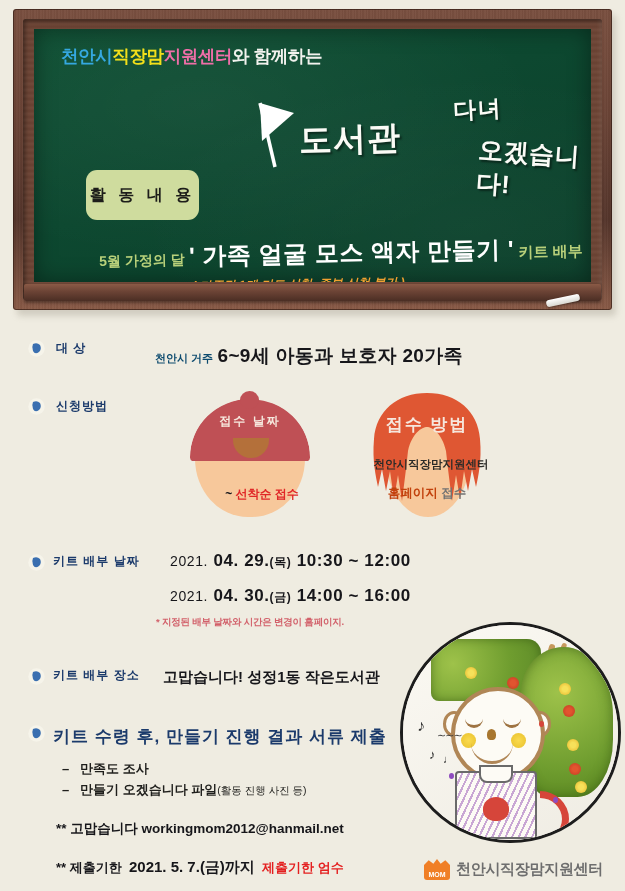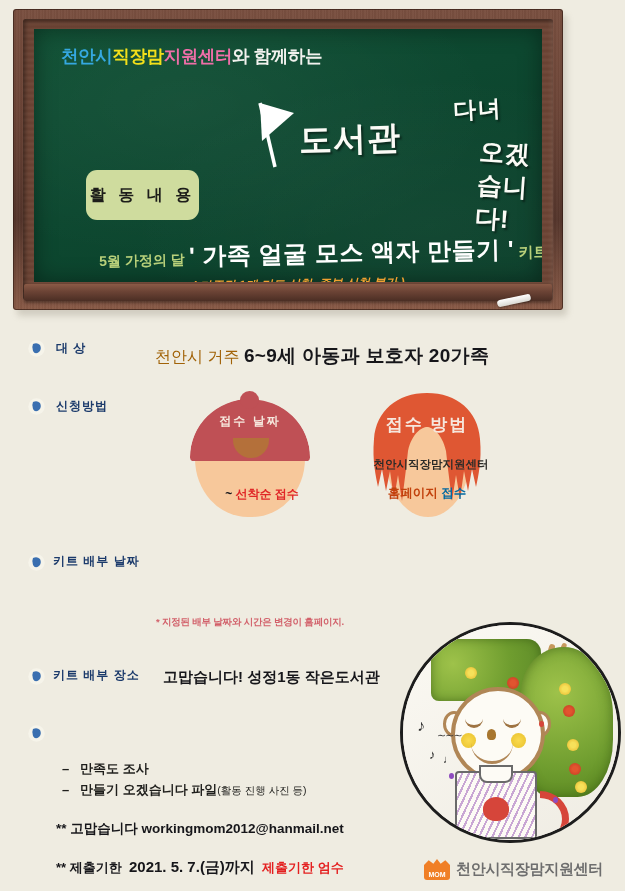--- a/index.html
+++ b/index.html
@@ -16,21 +16,21 @@
     height: 891px;
     background: #efece1;
     overflow: hidden;
   }
 
   
   .board-wrap {
     position: absolute;
     left: 13px;
     top: 9px;
-    width: 550px;
+    width: 599px;
     height: 301px;
   }
   .board-shadow {
     position: absolute;
     left: 4px;
     top: 6px;
     width: 100%;
     height: 100%;
     background: rgba(120,110,95,0.25);
     border-radius: 4px;
@@ -203,21 +203,21 @@
     color: #1b3a6b;
     white-space: nowrap;
     letter-spacing: 1px;
   }
   .row-value {
     position: absolute;
     white-space: nowrap;
     color: #1a1a18;
   }
 
-  .target-pre  { font-size: 16px; color: #a16207; font-weight: normal; }
+  .target-pre  { font-size: 11px; color: #0c4a6e; font-weight: bold; }
   .target-main { font-size: 19px; color: #16161a; font-weight: bold; letter-spacing: 0.3px; }
 
   
   .face-a { position: absolute; left: 186px; top: 391px; width: 128px; height: 128px; }
   .face-b { position: absolute; left: 362px; top: 391px; width: 130px; height: 128px; }
 
   .face-skin-a {
     position: absolute; left: 9px; top: 18px; width: 110px; height: 108px;
     background: #f7c89b; border-radius: 50% 50% 48% 48% / 46% 46% 54% 54%;
   }
@@ -249,21 +249,21 @@
   .ft-title-a { left: 0; top: 22px; width: 128px; font-size: 12px; color: #f6e7dd; letter-spacing: 2px; }
   .ft-date-a  { left: 0; top: 67px; width: 130px; font-size: 13.5px; color: #16161a; }
   .ft-sub-a   { left: 12px; top: 95px; width: 128px; font-size: 12px; }
   .ft-sub-a .tilde { color: #16161a; }
   .ft-sub-a .red   { color: #e02727; }
 
   .ft-title-b { left: 0; top: 22px; width: 130px; font-size: 17px; color: #f6e7dd; letter-spacing: 2px; }
   .ft-org-b   { left: 0; top: 66px; width: 138px; font-size: 11.5px; color: #2b2b28; }
   .ft-sub-b   { left: 0; top: 94px; width: 130px; font-size: 12.5px; }
   .ft-sub-b .orange { color: #c2410c; }
-  .ft-sub-b .dark   { color: #0369a1; }
+  .ft-sub-b .dark   { color: #737373; }
 
   .date-line {
     position: absolute;
     white-space: nowrap;
     font-size: 17px;
     color: #16161a;
     font-weight: bold;
     letter-spacing: 0.6px;
   }
   .date-line .yr { font-size: 14px; font-weight: normal; }
@@ -481,35 +481,46 @@
       <span class="dark">접수</span>
     </div>
   </div>
 
   <svg class="bullet" style="left:28px; top:554px;" viewBox="0 0 17 17">
     <circle cx="8.5" cy="8.5" r="8.2" fill="#f6f4ea"></circle>
     <path d="M5 4 Q9 2 12 5 Q14 9 11 12 Q7 15 5 11 Q3.5 7 5 4 Z" fill="#3a6fb0"></path>
   </svg>
   <div class="row-label" style="left:53px; top:553px;">키트 배부 날짜</div>
 
-
+  <div class="date-line" style="left:170px; top:551px;">
+    <span class="yr">2021.</span>
+    <span>04. 29.</span><span class="dow">(목)</span>
+    <span>10:30 ~ 12:00</span>
+  </div>
+
+  <div class="date-line" style="left:170px; top:586px;">
+    <span class="yr">2021.</span>
+    <span>04. 30.</span><span class="dow">(금)</span>
+    <span>14:00 ~ 16:00</span>
+  </div>
 
   <div class="red-note" style="left:156px; top:616px;">* 지정된 배부 날짜와 시간은 변경이 홈페이지.</div>
 
   <svg class="bullet" style="left:28px; top:668px;" viewBox="0 0 17 17">
     <circle cx="8.5" cy="8.5" r="8.2" fill="#f6f4ea"></circle>
     <path d="M5 4 Q9 2 12 5 Q14 9 11 12 Q7 15 5 11 Q3.5 7 5 4 Z" fill="#3a6fb0"></path>
   </svg>
   <div class="row-label" style="left:53px; top:667px;">키트 배부 장소</div>
   <div class="place-value" style="left:163px; top:668px;">고맙습니다! 성정1동 작은도서관</div>
 
   <svg class="bullet" style="left:28px; top:725px;" viewBox="0 0 17 17">
     <circle cx="8.5" cy="8.5" r="8.2" fill="#f6f4ea"></circle>
     <path d="M5 4 Q9 2 12 5 Q14 9 11 12 Q7 15 5 11 Q3.5 7 5 4 Z" fill="#3a6fb0"></path>
   </svg>
+  <div class="row-label" style="left:53px; top:725px; font-size:17px;">키트 수령 후, 만들기 진행 결과 서류 제출</div>
 
   <div class="sub-item" style="left:62px; top:760px;">
     <span>–</span>
     &nbsp;&nbsp;<span>만족도 조사</span>
   </div>
   <div class="sub-item" style="left:62px; top:781px;">
     <span>–</span>
     &nbsp;&nbsp;<span>만들기 오겠습니다 파일</span><span class="tiny">(활동 진행 사진 등)</span>
   </div>
 

